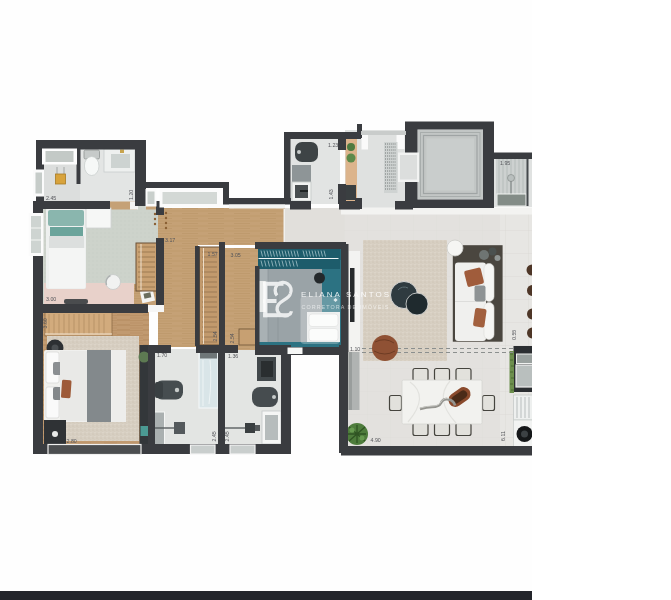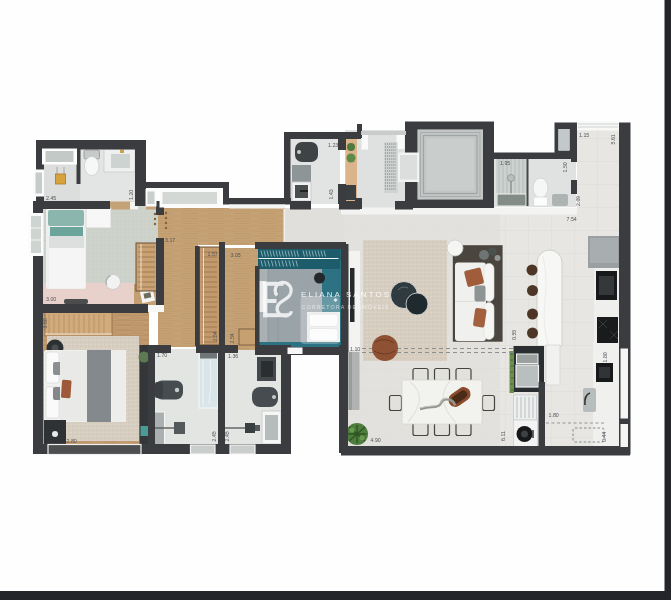--- a/index.html
+++ b/index.html
@@ -1,16 +1,16 @@
 <!DOCTYPE html>
 <html><head>
 <meta charset="utf-8">
 <style>
 html,body{margin:0;padding:0;background:#fff;}
-#page{position:relative;width:671px;height:600px;background:#fefefe;overflow:hidden;
+#page{position:relative;width:532px;height:600px;background:#fefefe;overflow:hidden;
 font-family:"Liberation Sans", sans-serif;}
 </style>
 </head>
 <body>
 <div id="page">
 <svg width="671" height="600" viewBox="0 0 671 600">
 <defs>
 <pattern id="woodH" width="26" height="5" patternUnits="userSpaceOnUse">
 <rect width="26" height="5" fill="#c19a70"></rect>
 <path d="M0,0.5 H26 M0,3 H13 M13,4.5 H26" stroke="#b28a5e" stroke-width="0.5" fill="none"></path>

